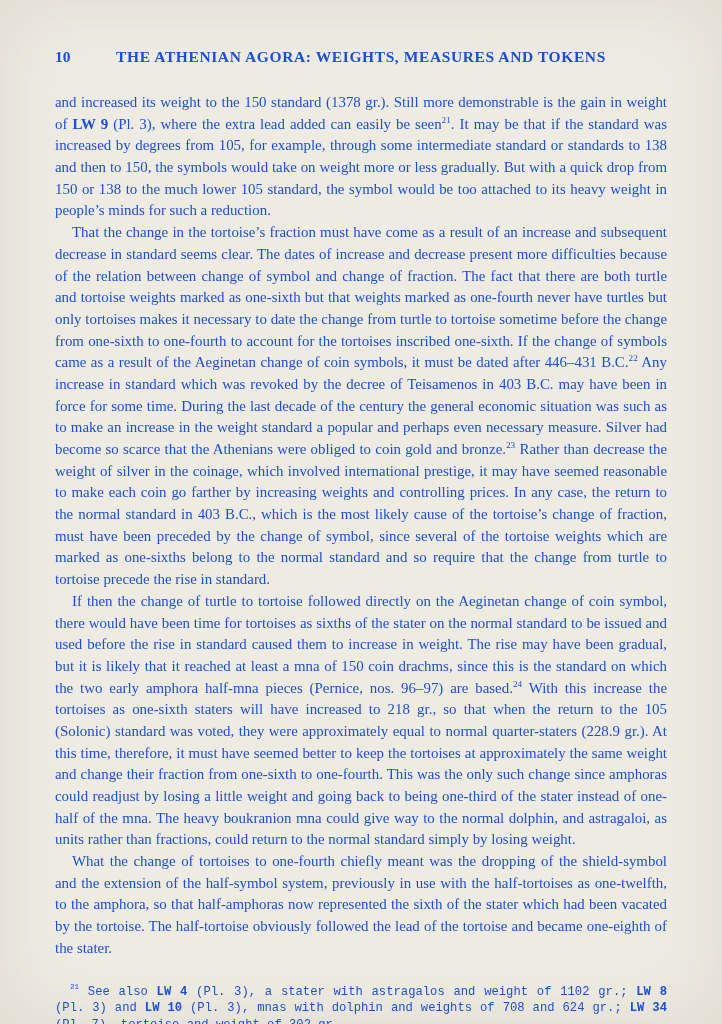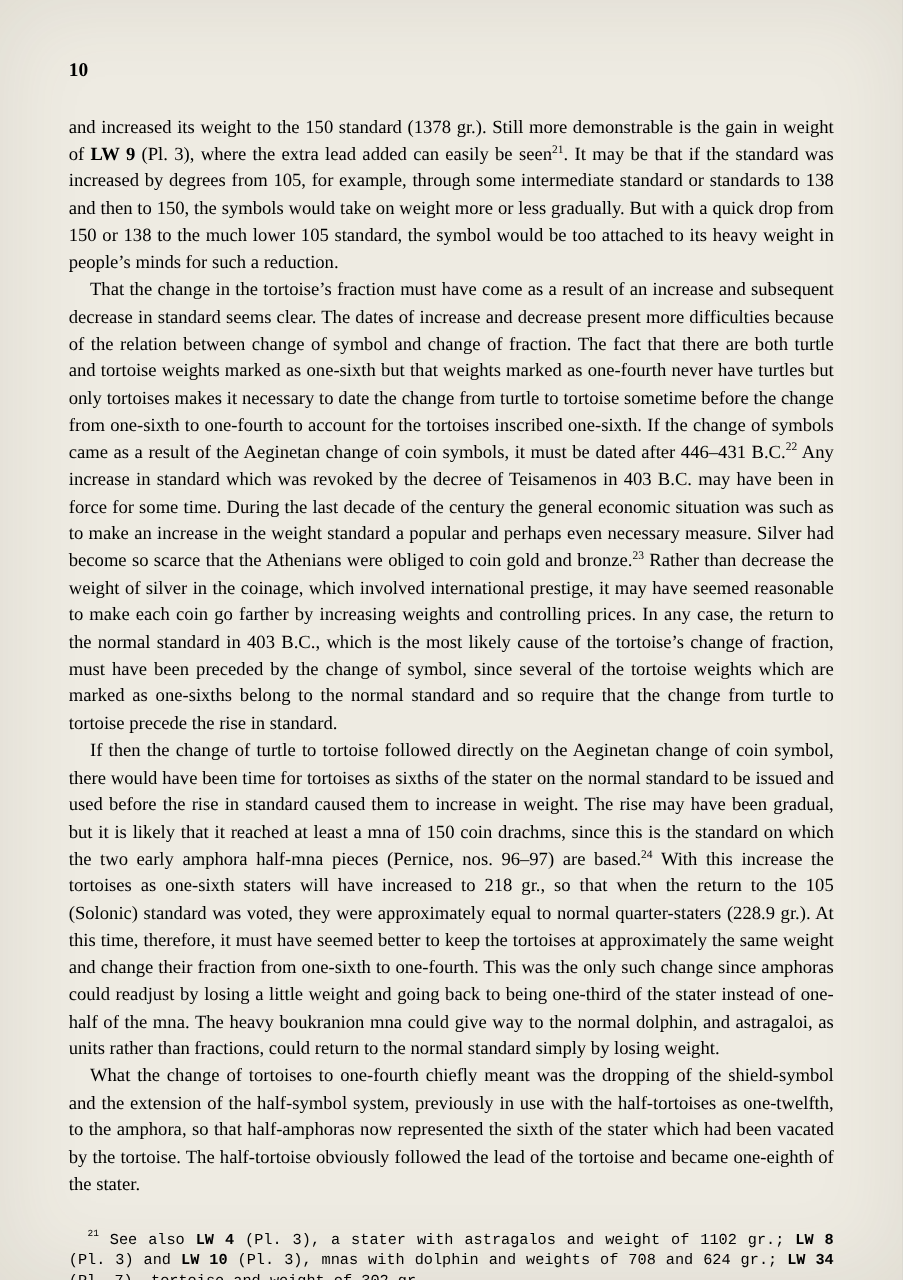--- a/index.html
+++ b/index.html
@@ -10,21 +10,21 @@
   .page {
     position: relative;
     width: 722px;
     height: 1024px;
     margin: 0 auto;
     background: #eeebe2;
     box-shadow: inset 0 0 70px rgba(90,80,60,0.10);
     box-sizing: border-box;
     padding: 48px 55px 36px 55px;
     font-family: "Liberation Serif", "DejaVu Serif", serif;
-    color: #000000;
+    color: #1d4ed8;
     overflow: hidden;
   }
   .header {
     position: relative;
     height: 22px;
     margin-bottom: 22px;
     font-weight: bold;
     font-size: 15.5px;
   }
   .page-number {
@@ -65,20 +65,21 @@
     text-indent: 15px;
     font-family: Liberation Mono, monospace;
   }
 </style>
 </head>
 <body>
 
 <div class="page">
   <div class="header">
     <span class="page-number">10</span>
+    <span class="page-title">THE ATHENIAN AGORA: WEIGHTS, MEASURES AND TOKENS</span>
   </div>
   <div class="body-text">
       <p class="para"><span>and increased its weight to the 150 standard (1378 gr.). Still more demonstrable is the gain in weight of </span><span class="bold">LW 9</span><span> (Pl. 3), where the extra lead added can easily be seen</span><sup>21</sup><span>. It may be that if the standard was increased by degrees from 105, for example, through some intermediate standard or standards to 138 and then to 150, the symbols would take on weight more or less gradually. But with a quick drop from 150 or 138 to the much lower 105 standard, the symbol would be too attached to its heavy weight in people’s minds for such a reduction.</span></p>
       <p class="para indent"><span>That the change in the tortoise’s fraction must have come as a result of an increase and subsequent decrease in standard seems clear. The dates of increase and decrease present more difficulties because of the relation between change of symbol and change of fraction. The fact that there are both turtle and tortoise weights marked as one-sixth but that weights marked as one-fourth never have turtles but only tortoises makes it necessary to date the change from turtle to tortoise sometime before the change from one-sixth to one-fourth to account for the tortoises inscribed one-sixth. If the change of symbols came as a result of the Aeginetan change of coin symbols, it must be dated after 446–431 B.C.</span><sup>22</sup><span> Any increase in standard which was revoked by the decree of Teisamenos in 403 B.C. may have been in force for some time. During the last decade of the century the general economic situation was such as to make an increase in the weight standard a popular and perhaps even necessary measure. Silver had become so scarce that the Athenians were obliged to coin gold and bronze.</span><sup>23</sup><span> Rather than decrease the weight of silver in the coinage, which involved international prestige, it may have seemed reasonable to make each coin go farther by increasing weights and controlling prices. In any case, the return to the normal standard in 403 B.C., which is the most likely cause of the tortoise’s change of fraction, must have been preceded by the change of symbol, since several of the tortoise weights which are marked as one-sixths belong to the normal standard and so require that the change from turtle to tortoise precede the rise in standard.</span></p>
       <p class="para indent"><span>If then the change of turtle to tortoise followed directly on the Aeginetan change of coin symbol, there would have been time for tortoises as sixths of the stater on the normal standard to be issued and used before the rise in standard caused them to increase in weight. The rise may have been gradual, but it is likely that it reached at least a mna of 150 coin drachms, since this is the standard on which the two early amphora half-mna pieces (Pernice, nos. 96–97) are based.</span><sup>24</sup><span> With this increase the tortoises as one-sixth staters will have increased to 218 gr., so that when the return to the 105 (Solonic) standard was voted, they were approximately equal to normal quarter-staters (228.9 gr.). At this time, therefore, it must have seemed better to keep the tortoises at approximately the same weight and change their fraction from one-sixth to one-fourth. This was the only such change since amphoras could readjust by losing a little weight and going back to being one-third of the stater instead of one-half of the mna. The heavy boukranion mna could give way to the normal dolphin, and astragaloi, as units rather than fractions, could return to the normal standard simply by losing weight.</span></p>
       <p class="para indent"><span>What the change of tortoises to one-fourth chiefly meant was the dropping of the shield-symbol and the extension of the half-symbol system, previously in use with the half-tortoises as one-twelfth, to the amphora, so that half-amphoras now represented the sixth of the stater which had been vacated by the tortoise. The half-tortoise obviously followed the lead of the tortoise and became one-eighth of the stater.</span></p>
     </div>
   <div class="footnotes">
       <p class="footnote"><sup>21</sup><span> See also </span><span class="bold">LW 4</span><span> (Pl. 3), a stater with astragalos and weight of 1102 gr.; </span><span class="bold">LW 8</span><span> (Pl. 3) and </span><span class="bold">LW 10</span><span> (Pl. 3), mnas with dolphin and weights of 708 and 624 gr.; </span><span class="bold">LW 34</span><span> (Pl. 7), tortoise and weight of 302 gr.</span></p>
       <p class="footnote"><sup>22</sup><span> E. S. G. Robinson, “A Hoard of Archaic Greek Coins from Anatolia,” </span><span class="italic">Num. Chron.</span><span>, ser. 7, I, 1961, pp. 110–112.</span></p>

